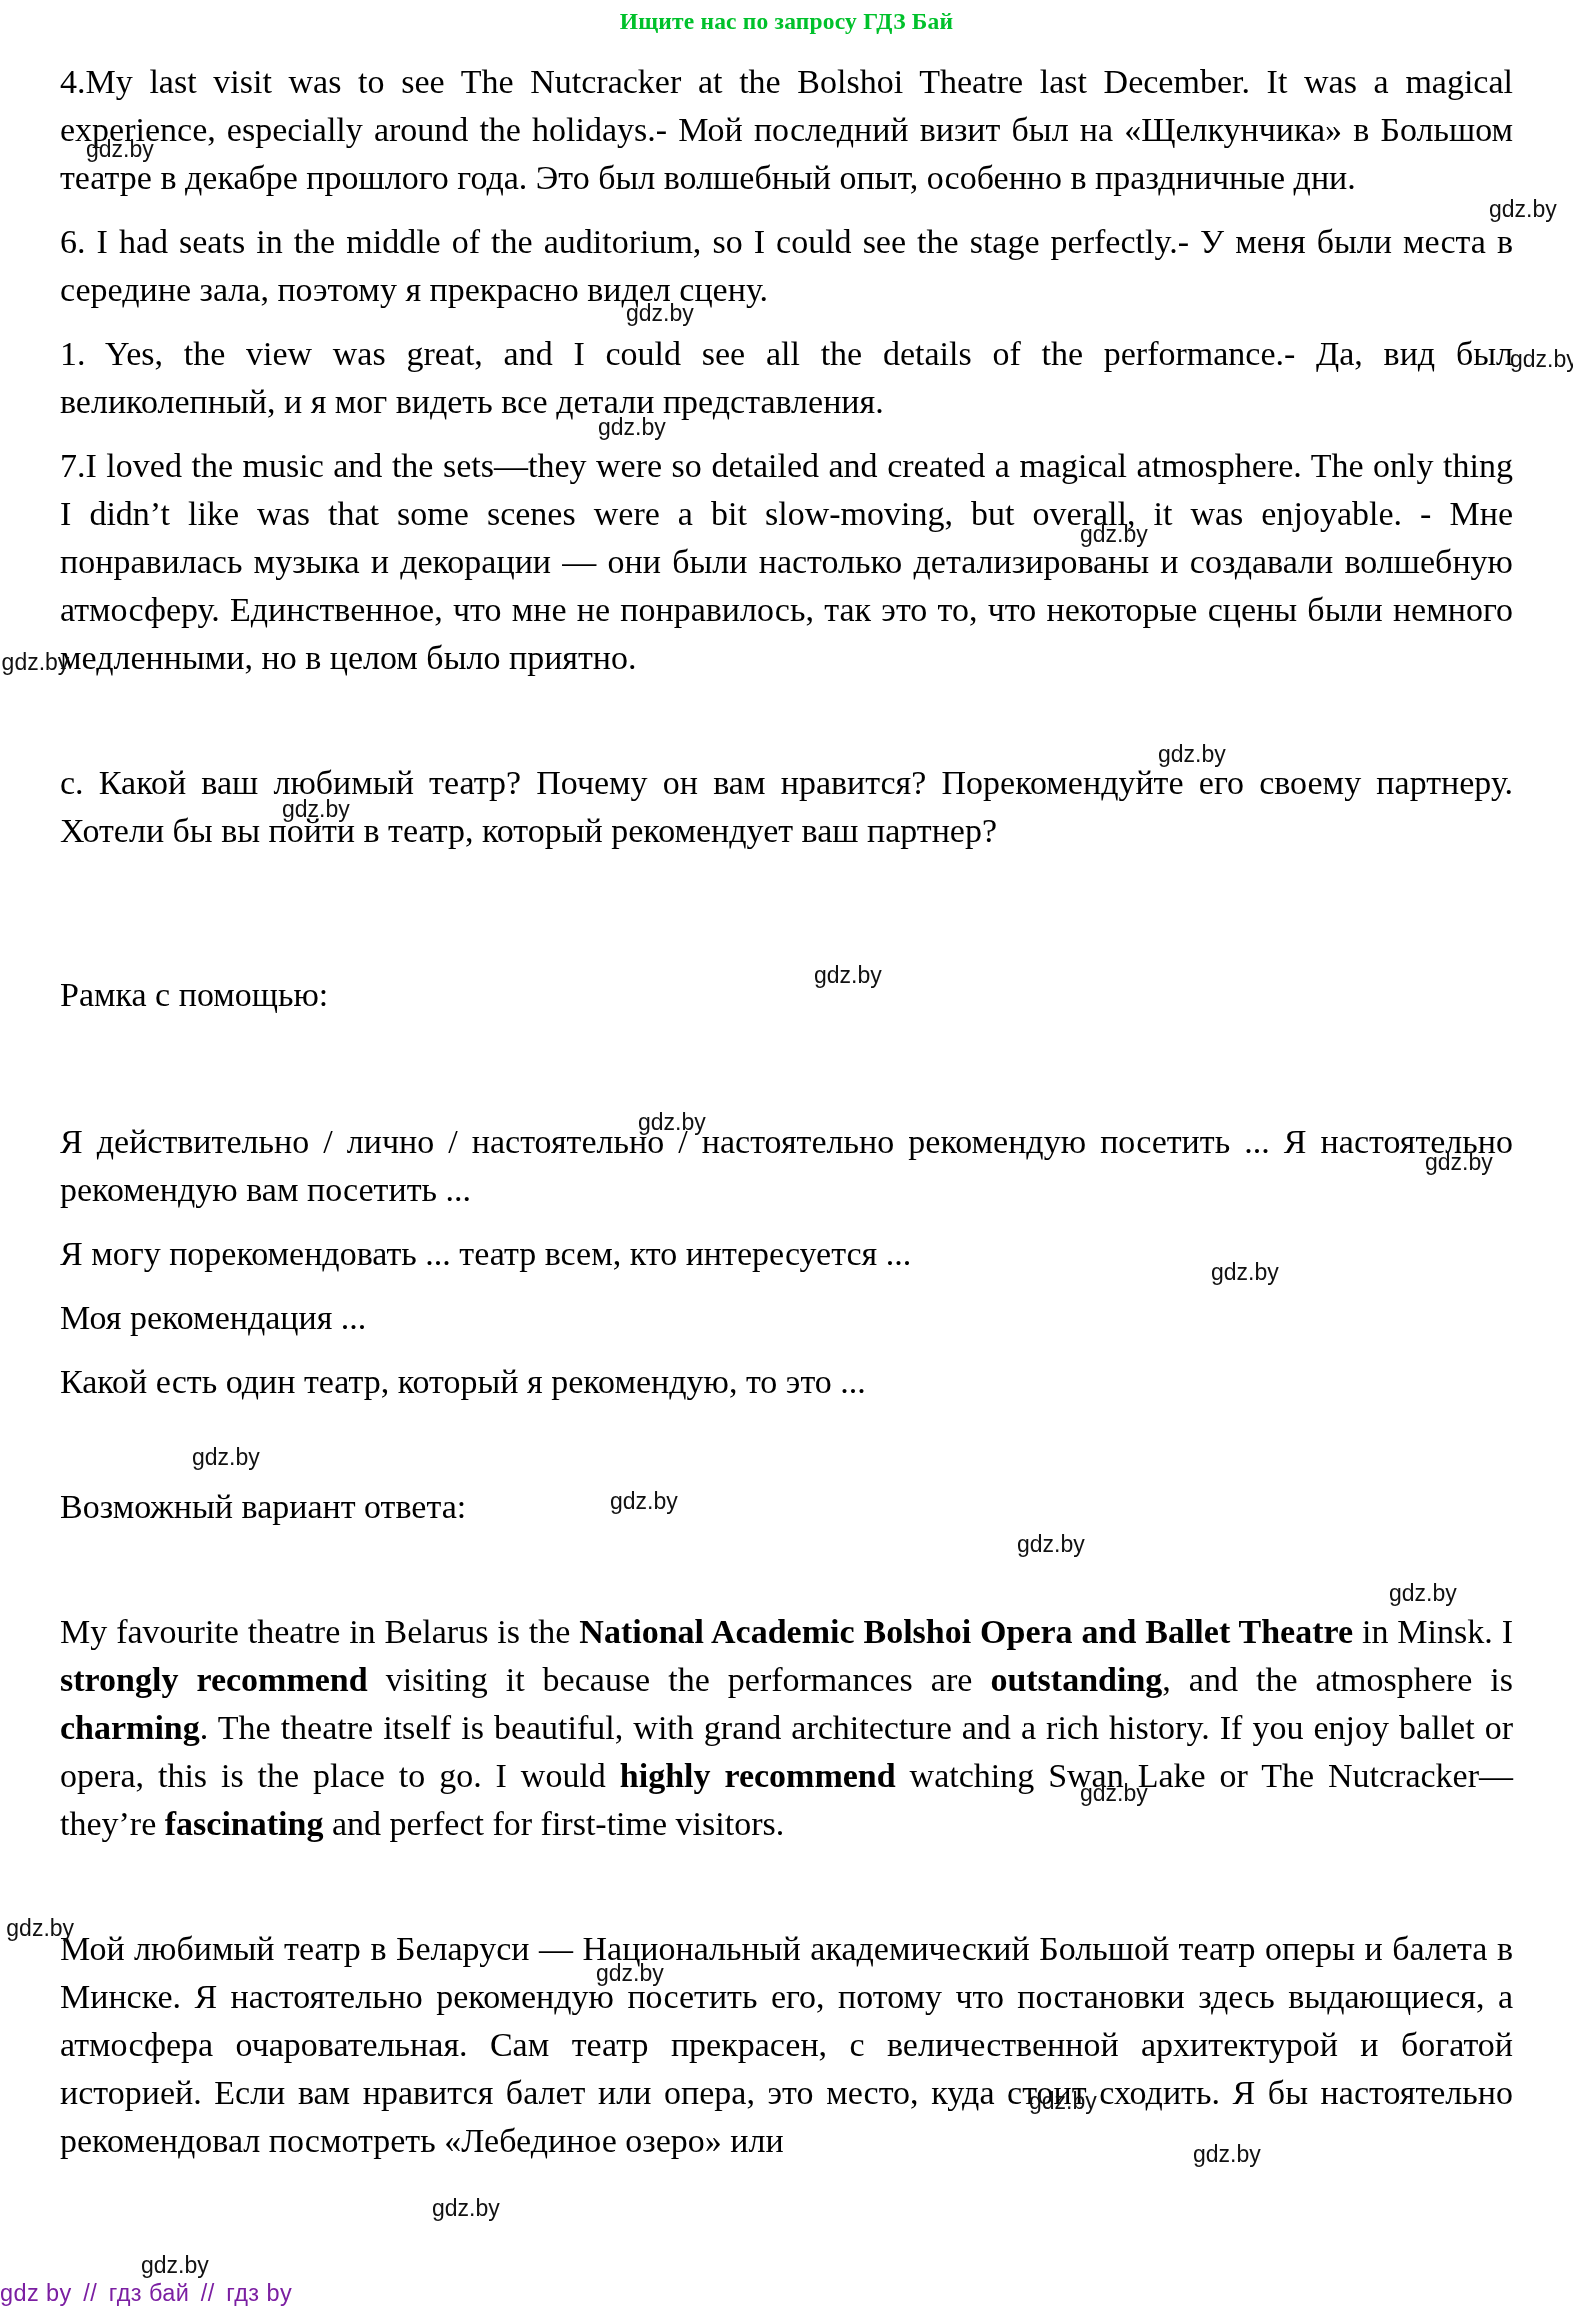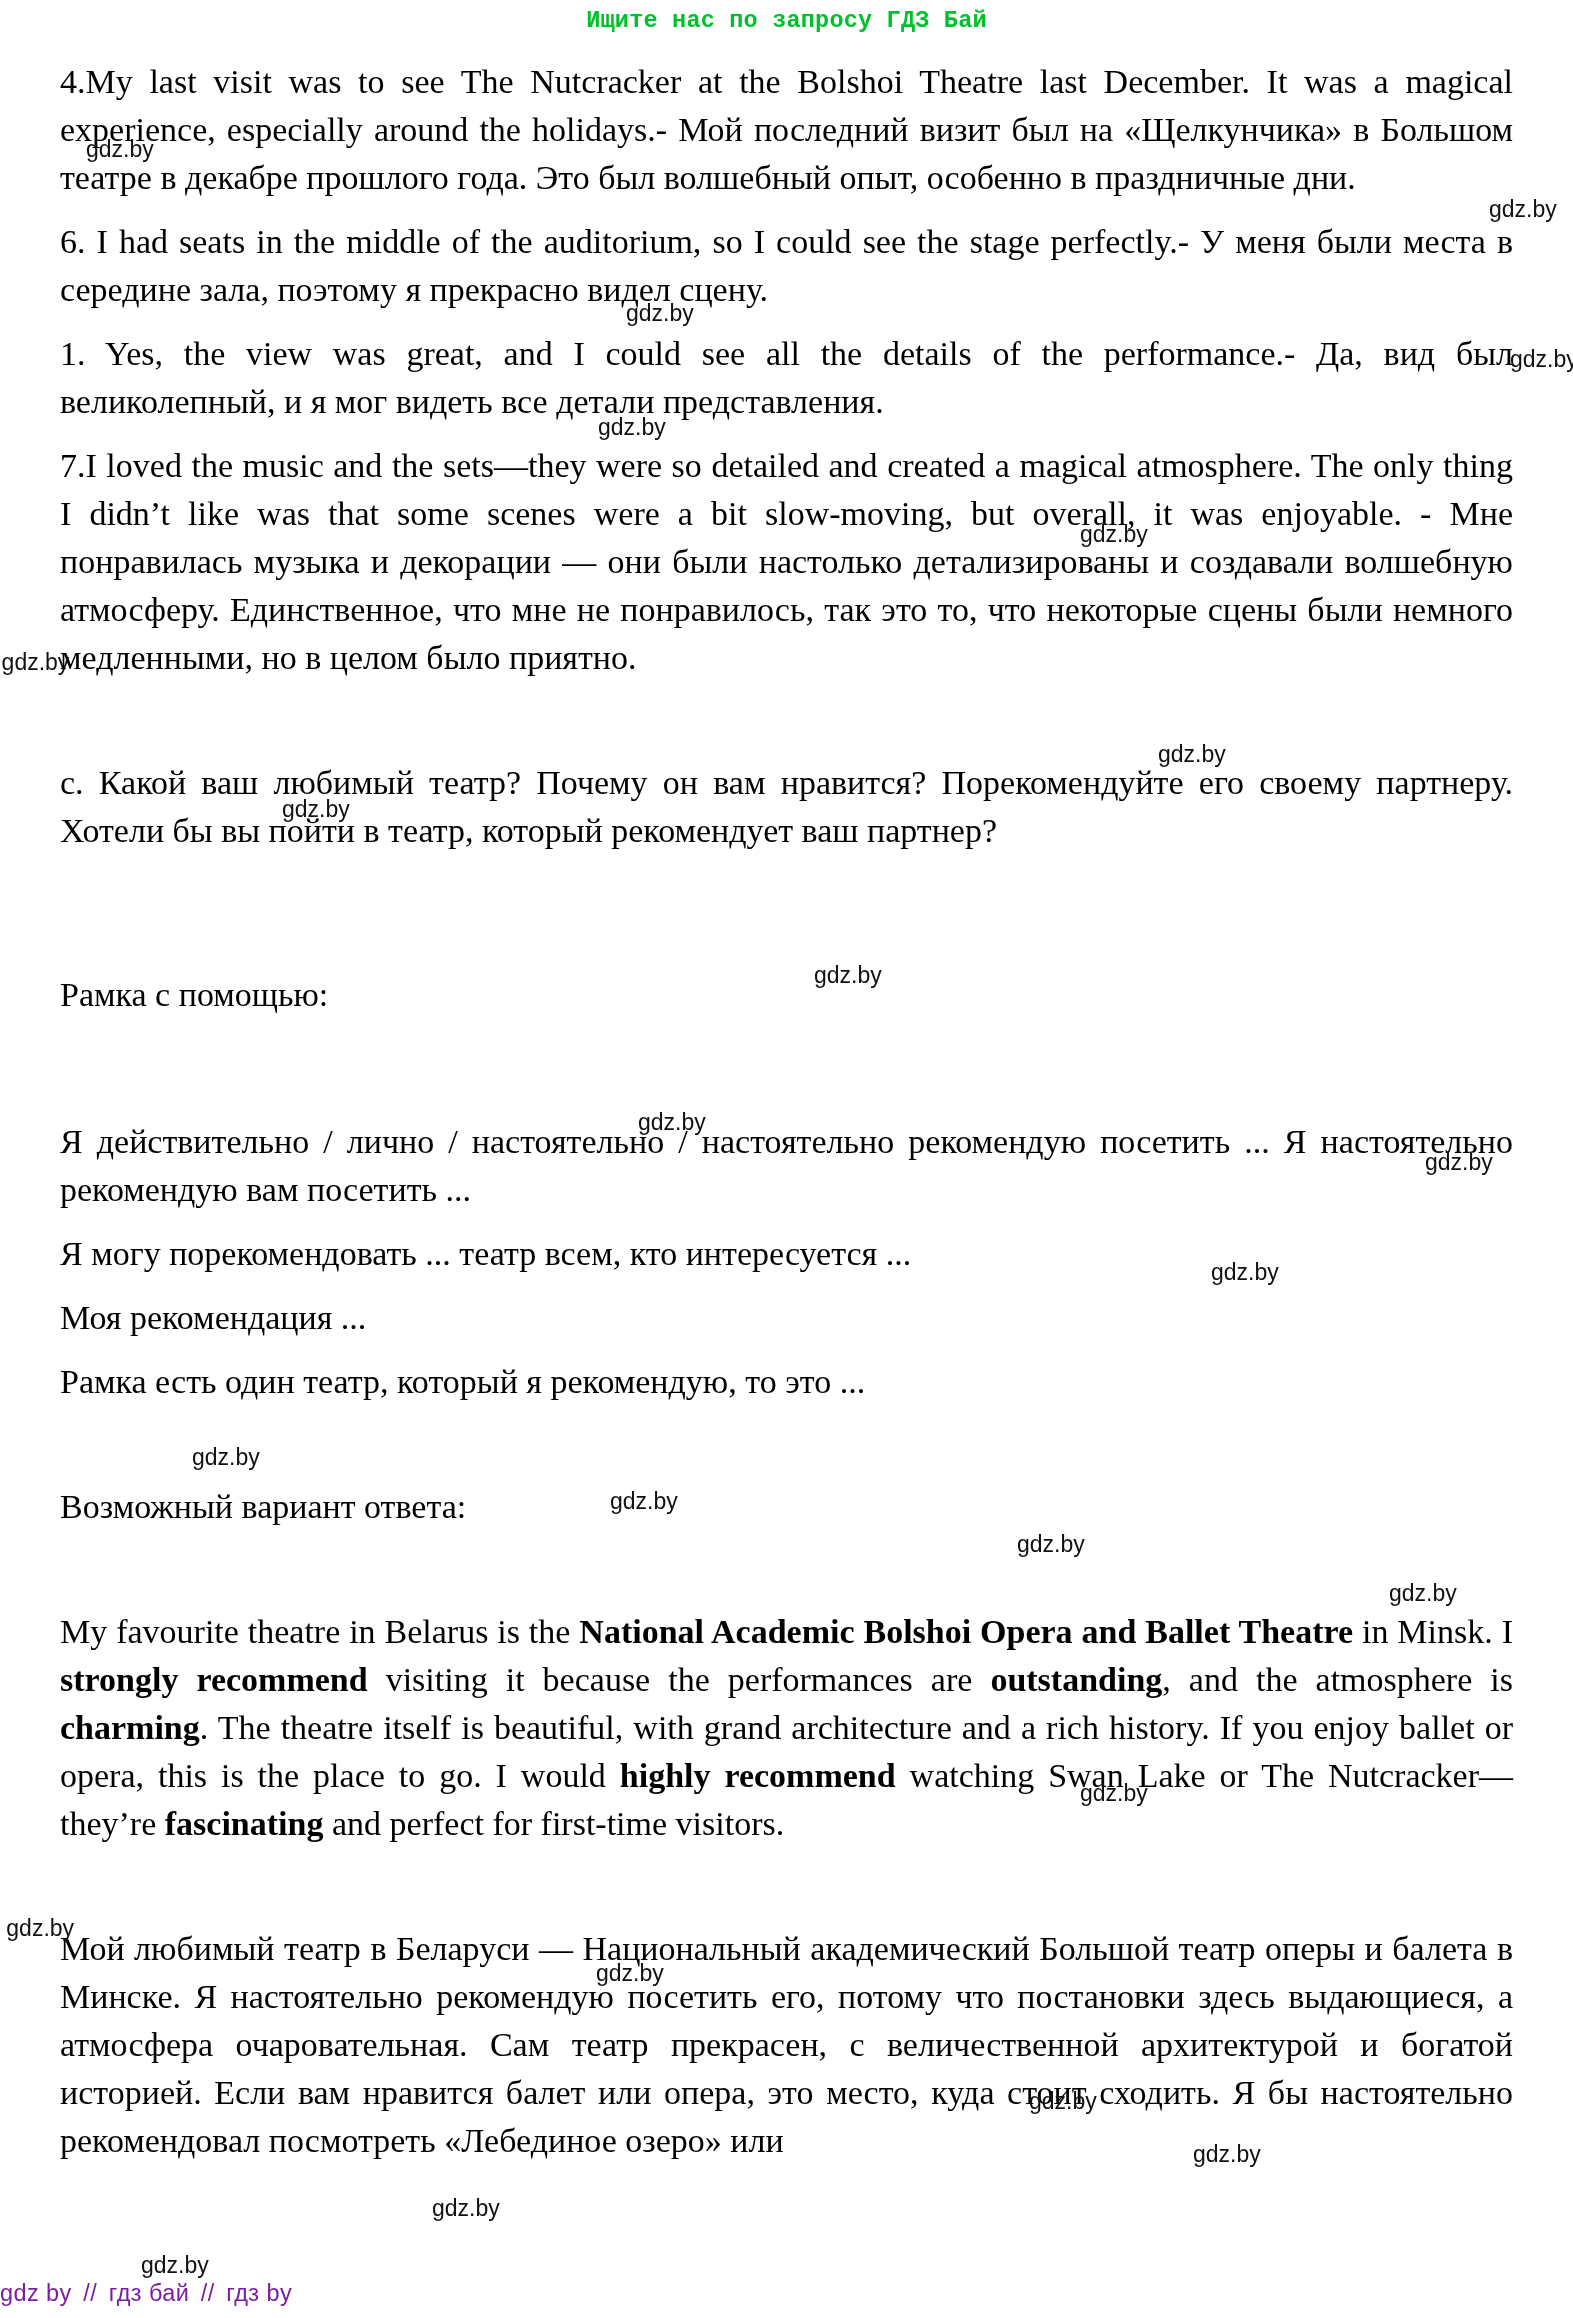--- a/index.html
+++ b/index.html
@@ -22,21 +22,21 @@
     width: 1573px;
     height: 2319px;
     box-sizing: border-box;
     padding: 0 44px;
   }
 
   
   .site-header {
     text-align: center;
     color: #00c12b;
-    font-family: Liberation Mono, monospace;
+    font-family: Liberation Serif, serif;
     font-weight: bold;
     font-size: 23.5px;
     letter-spacing: 0.2px;
     padding-top: 6.3px;
     height: 36px;
     line-height: 30px;
   }
 
   
   .content {
@@ -109,21 +109,21 @@
 
     <div class="spacer-xl"></div>
 
     <p class="para">Рамка с помощью:</p>
 
     <div class="spacer-lg"></div>
 
     <p class="para">Я действительно / лично / настоятельно / настоятельно рекомендую посетить ... Я настоятельно рекомендую вам посетить ...</p>
     <p class="para">Я могу порекомендовать ... театр всем, кто интересуется ...</p>
     <p class="para">Моя рекомендация ...</p>
-    <p class="para">Рамка есть один театр, который я рекомендую, то это ...</p>
+    <p class="para">Какой есть один театр, который я рекомендую, то это ...</p>
 
     <div class="spacer-md"></div>
 
     <p class="para">Возможный вариант ответа:</p>
 
     <div class="spacer-md"></div>
 
     <p class="para"><span>My favourite theatre in Belarus is the </span><b>National Academic Bolshoi Opera and Ballet Theatre</b><span> in Minsk. I </span><b>strongly recommend</b><span> visiting it because the performances are </span><b>outstanding</b><span>, and the atmosphere is </span><b>charming</b><span>. The theatre itself is beautiful, with grand architecture and a rich history. If you enjoy ballet or opera, this is the place to go. I would </span><b>highly recommend</b><span> watching Swan Lake or The Nutcracker—they’re </span><b>fascinating</b><span> and perfect for first-time visitors.</span></p>
 
     <div class="spacer-md"></div>

